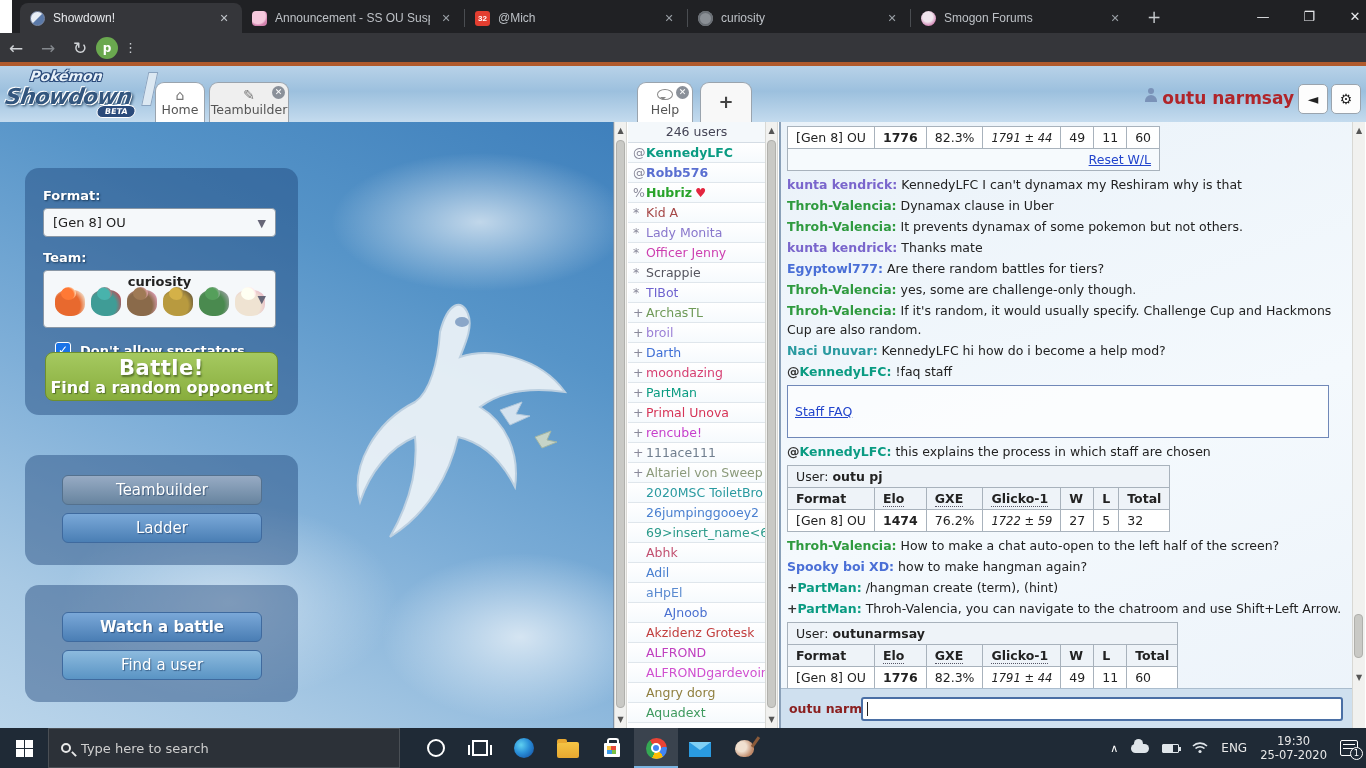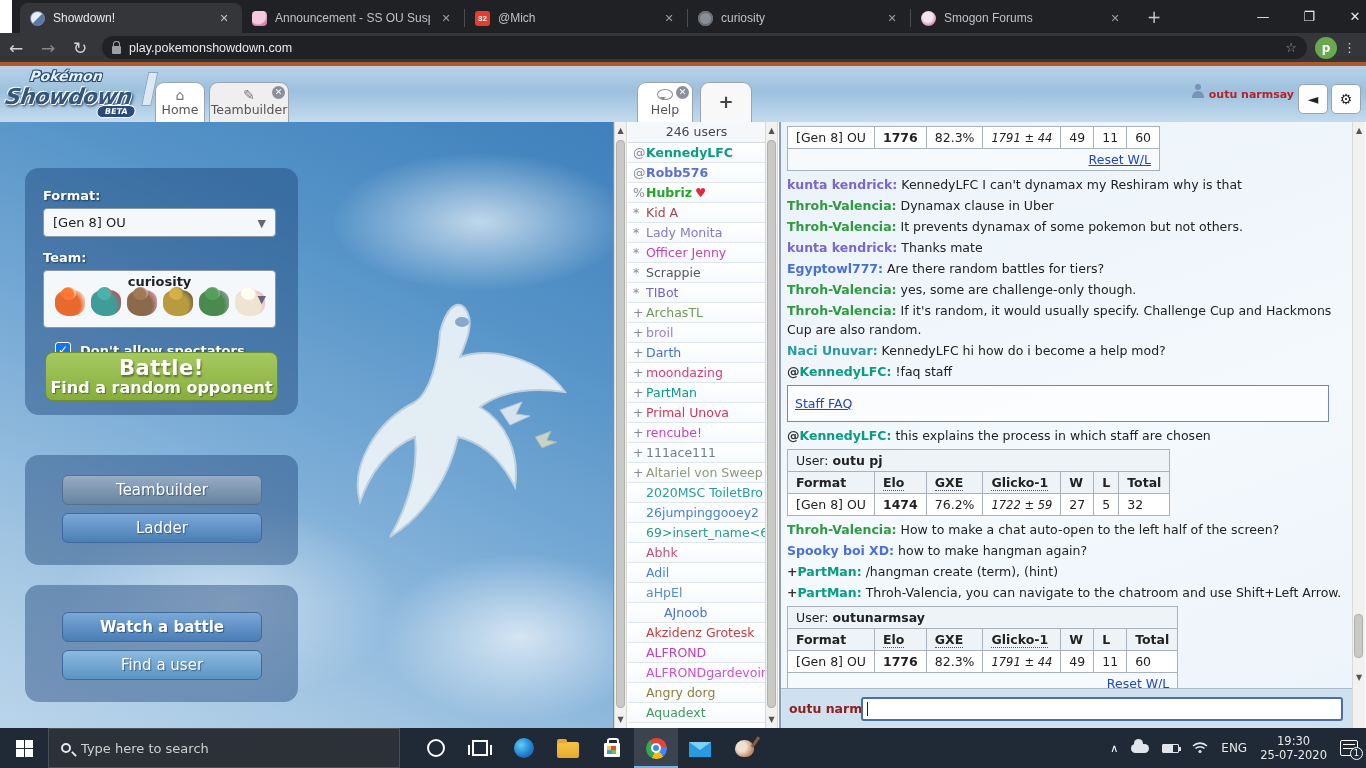--- a/index.html
+++ b/index.html
@@ -44,21 +44,21 @@
   #ps-logo .slab { position:absolute; right:2px; top:4px; width:10px; height:34px; background:#dce8f2; border:1px solid #8aa4c0; transform:skewX(-4deg); }
   .ps-tab { position:absolute; top:16px; height:40px; background:#f8f8f8; border:1px solid #9aa4ae; border-bottom:none; border-radius:9px 9px 0 0; display:flex; flex-direction:column; align-items:center; justify-content:center; font-size:12.5px; color:#555; padding:0 12px; }
   .ps-tab .icon { font-size:14px; color:#777; line-height:14px; }
   .ps-tab .x { position:absolute; right:3px; top:3px; width:13px; height:13px; background:#8a9099; color:#fff; border-radius:50%; font-size:9px; line-height:13px; text-align:center; }
   .bubble-icon { width:16px; height:11px; border:1.5px solid #888; border-radius:50%; position:relative; margin-bottom:2px; }
   .bubble-icon:after { content:""; position:absolute; left:2px; bottom:-4px; border:3px solid transparent; border-top-color:#888; }
   #ps-plus { position:absolute; left:700px; top:16px; width:52px; height:40px; background:#f8f8f8; border:1px solid #9aa4ae; border-bottom:none; border-radius:9px 9px 0 0; font-size:18px; font-weight:bold; color:#444; text-align:center; line-height:38px; }
   #ps-user { position:absolute; right:72px; top:22px; display:flex; align-items:center; gap:5px; }
   #ps-user .head { width:12px; height:7px; background:#7a92b8; border-radius:6px 6px 0 0; position:relative; }
   #ps-user .head:before { content:""; position:absolute; left:3px; top:-7px; width:6px; height:6px; border-radius:50%; background:#7a92b8; }
-  #ps-username { color:#b0252a; font-weight:bold; font-size:11px; }
+  #ps-username { color:#b0252a; font-weight:bold; font-size:17px; }
   .hdr-btn { position:absolute; top:18px; width:30px; height:30px; background:#fdfdfd; border:1px solid #9aa4ae; border-radius:5px; text-align:center; line-height:28px; font-size:14px; color:#222; }
 
   
   #main { position:absolute; left:0; top:122px; width:1366px; height:606px; }
   #mainmenu { position:absolute; left:0; top:0; width:614px; height:744px; overflow:hidden;
     background:linear-gradient(205deg,#3f80bc 0%,#5694c8 25%,#7fafd8 50%,#a8c9e4 72%,#cadff0 100%); border-right:1px solid #7a92ab; }
   .cloud { position:absolute; background:radial-gradient(ellipse at center,rgba(255,255,255,.65),rgba(255,255,255,0) 70%); border-radius:50%; }
   .menugroup { position:absolute; left:25px; width:273px; background:rgba(25,62,115,.42); border-radius:14px; }
   .mm-label { color:#fff; font-weight:bold; font-size:13px; text-shadow:1px 1px 2px #1a3a5a; margin:0 0 5px 18px; }
   .mm-select { width:233px; margin-left:18px; background:#f5f8fa; border:1px solid #8a97a5; border-radius:4px; position:relative; font-size:13px; color:#222; }
@@ -103,21 +103,21 @@
   .ratingtable { border-collapse:collapse; margin:4px 0; background:#fff; }
   .ratingtable td, .ratingtable th { border:1px solid #a8b2bc; padding:3px 8px; font-size:12.5px; text-align:left; }
   .ratingtable .cap { background:#eef3f8; font-weight:normal; }
   .ratingtable .cap b { font-weight:bold; }
   .ratingtable th { background:#eef3f8; }
   .ratingtable th span.dot { border-bottom:1px dotted #556; }
   .ratingtable td.elo { font-weight:bold; }
   .ratingtable td.glicko { font-style:italic; font-size:11.5px; }
   .ratingtable td.resetrow { text-align:right; background:#f6fafd; }
   a.pslink { color:#2244cc; text-decoration:underline; }
-  .infobox { border:1px solid #7088b8; background:rgba(255,255,255,.65); padding:10px 7px; margin:4px 0; width:542px; }
+  .infobox { border:1px solid #7088b8; background:rgba(255,255,255,.65); padding:18px 7px; margin:4px 0; width:542px; }
   #chat-inputbar { position:absolute; left:0; top:566px; width:573px; height:40px; background:#cfe0ef; border-top:1px solid #aabccd; display:flex; align-items:center; }
   #chat-input-label { color:#8b2020; font-weight:bold; font-size:12.5px; margin-left:8px; width:72px; overflow:hidden; white-space:nowrap; flex:0 0 auto; }
   #chat-input { height:24px; width:482px; background:#fff; border:2px solid #4a6fa5; border-radius:3px; position:relative; }
   #chat-input .caret { position:absolute; left:4px; top:3px; width:1px; height:14px; background:#222; }
 
   
   #taskbar { position:absolute; left:0; top:728px; width:1366px; height:40px; background:#1f2a36; display:flex; align-items:center; color:#e8e8e8; }
   #start { width:48px; height:40px; display:flex; align-items:center; justify-content:center; }
   .winlogo { display:grid; grid-template-columns:8px 8px; grid-template-rows:8px 8px; gap:1px; }
   .winlogo i { background:#fff; }
@@ -194,25 +194,20 @@
     <span>—</span>
     <span>❐</span>
     <span>✕</span>
   </div>
 </div>
 
 <div id="toolbar">
   <span class="navbtn">←</span>
   <span class="navbtn disabled">→</span>
   <span class="navbtn">↻</span>
-  <div id="addressbar">
-    <span class="lockicon"></span>
-    <span class="url">play.pokemonshowdown.com</span>
-    <span class="staricon">☆</span>
-  </div>
   <div id="avatar">p</div>
   <div id="menu-dots">⋮</div>
 </div>
 <div id="theme-strip"></div>
 
 <div id="ps-header">
   <div id="ps-logo">
     <div class="l1">Pokémon</div>
     <div class="l2">Showdown</div>
     <div class="slab"></div>

